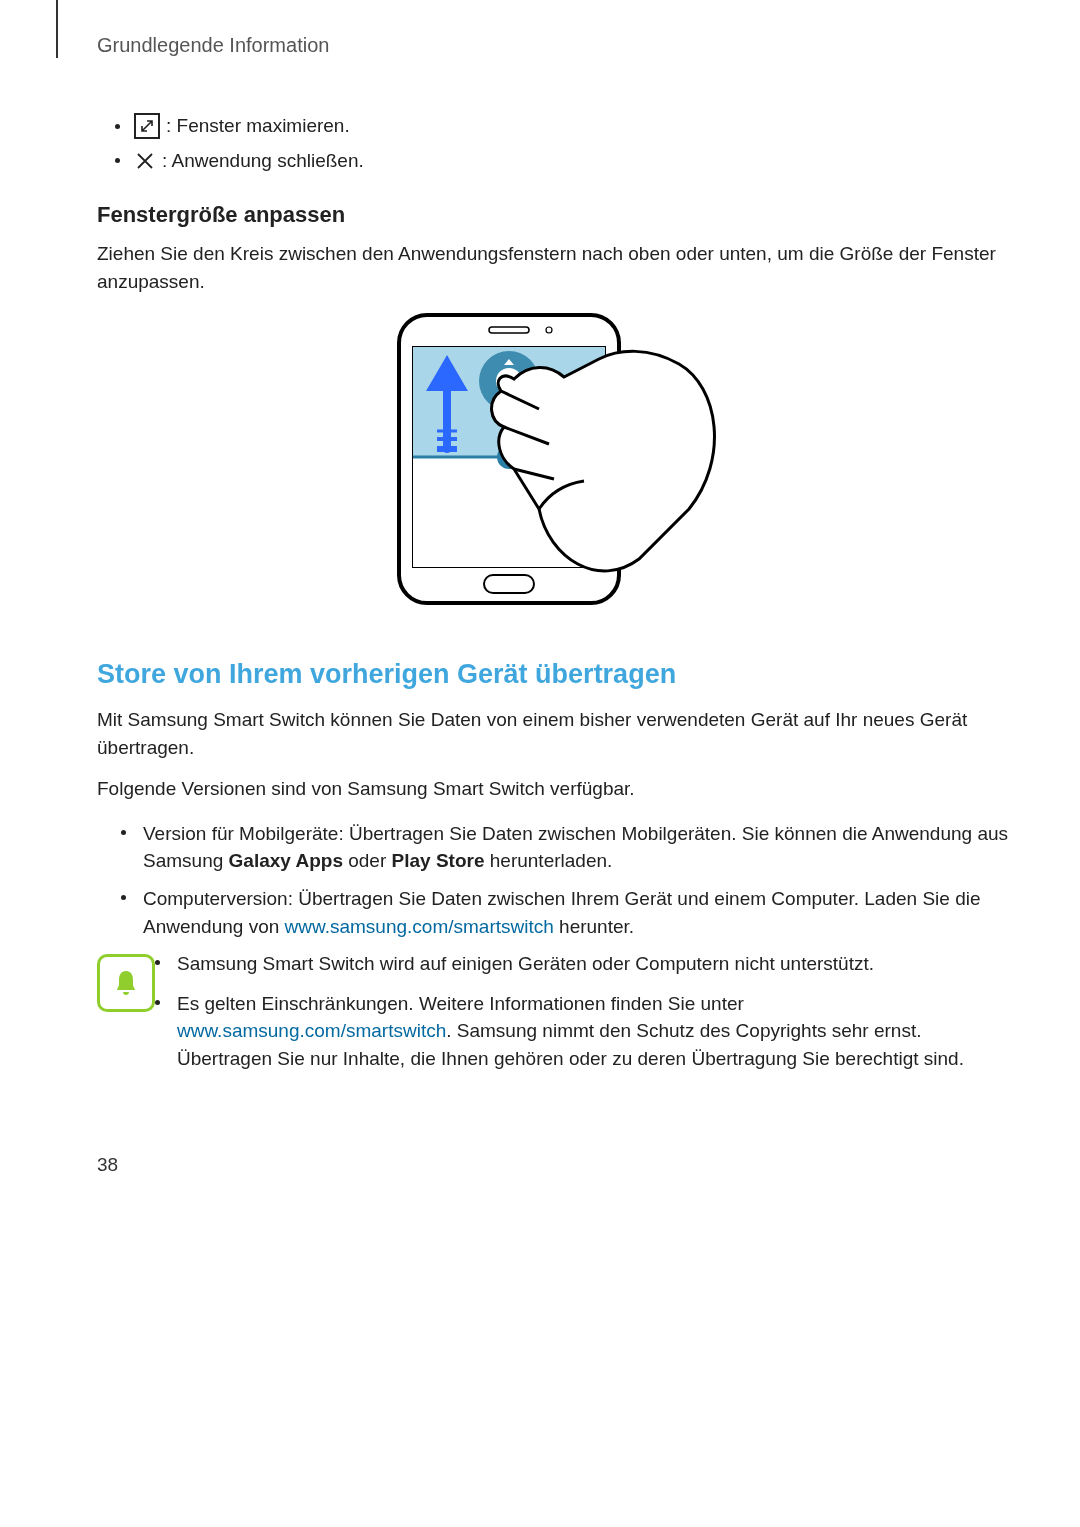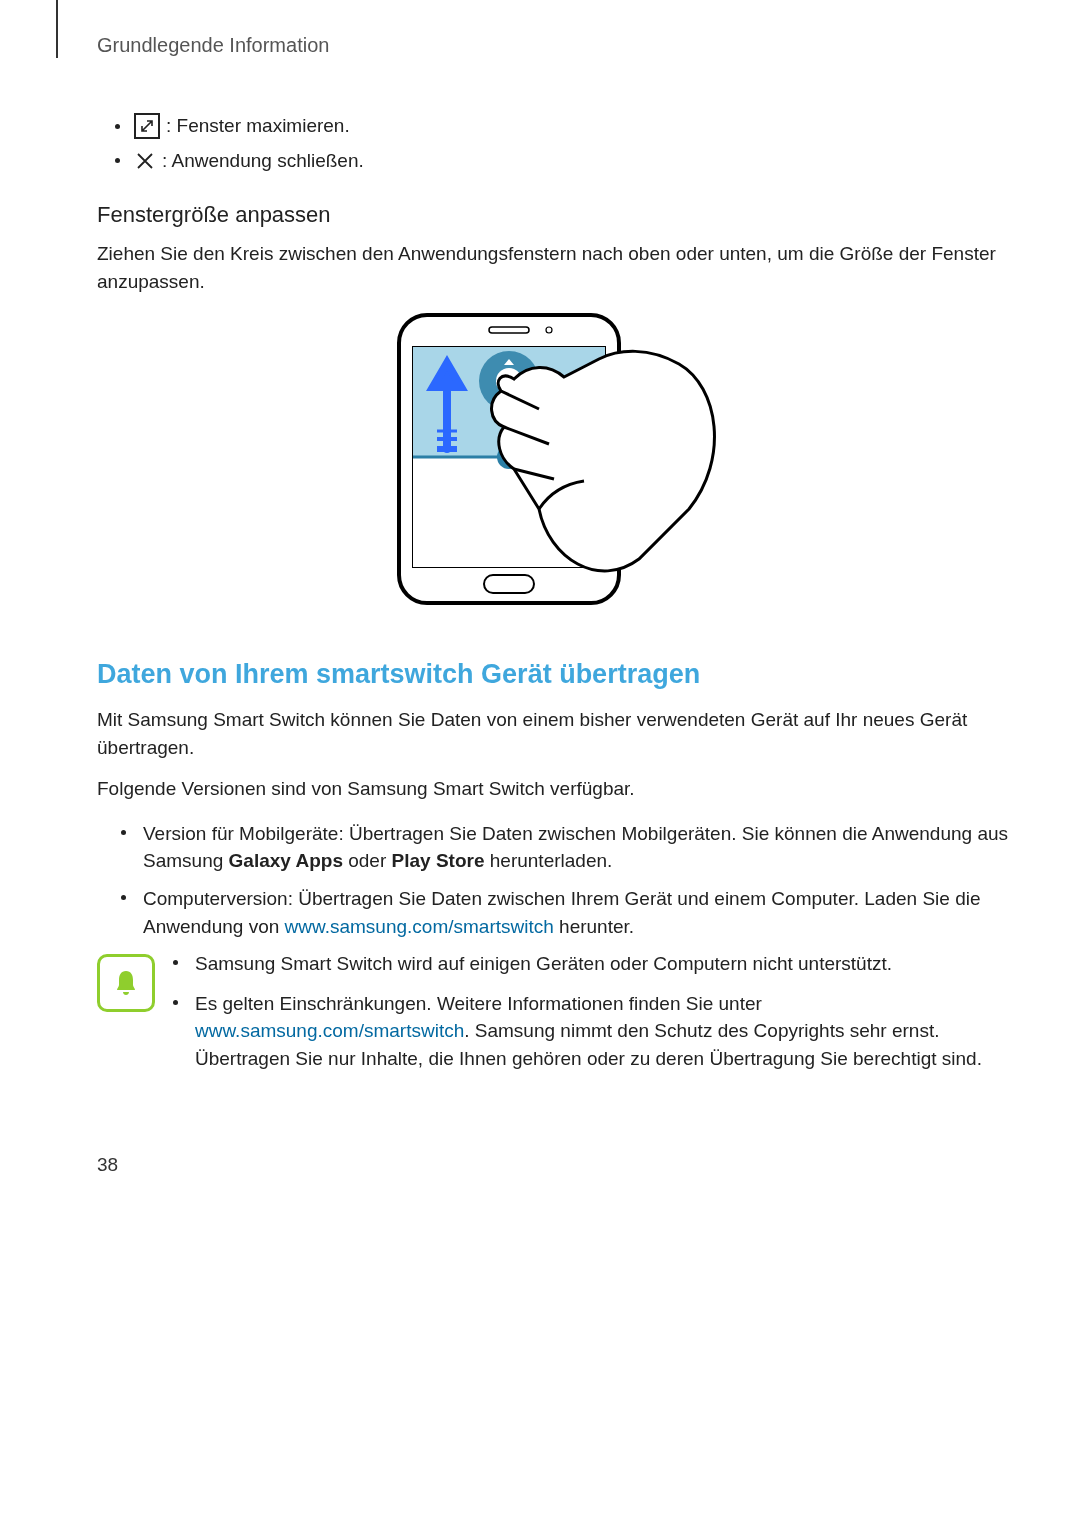--- a/index.html
+++ b/index.html
@@ -55,21 +55,21 @@
     margin-right: 6px;
     flex-shrink:0;
   }
   .inline-icon svg { width: 14px; height: 14px; }
   .close-ic {
     width:22px;height:22px;display:inline-flex;align-items:center;justify-content:center;margin-right:6px;flex-shrink:0;
   }
   .close-ic svg{width:18px;height:18px;}
   .h3 {
     font-size: 22px;
-    font-weight: normal;
+    font-weight: bold;
     margin: 8px 0 12px 0;
   }
   .body-text {
     font-size: 19px;
     line-height: 1.45;
     margin: 0 0 14px 0;
   }
   .illus {
     display:flex;
     justify-content:center;
@@ -101,21 +101,20 @@
   }
   .bullets li::before{
     content:"";
     position:absolute;
     left:0;top:10px;
     width:5px;height:5px;background:#222;border-radius:50%;
   }
   a.link { color:#0369a1; text-decoration:none;text-align:right; }
   .note-block{
     display:flex;
-    gap:18px;
     margin-top:6px;
   }
   .note-icon{
     width:52px;height:52px;border:3px solid #8fce2d;border-radius:10px;
     display:flex;align-items:center;justify-content:center;flex-shrink:0;
     margin-top:4px;
   }
   .note-icon svg{width:30px;height:30px;}
   .note-list{
     list-style:none;padding:0;margin:0;
@@ -196,21 +195,21 @@
       <g fill="#fff" stroke="#000" stroke-width="3">
         <path d="M125 70 C140 55 160 55 175 68 L210 50 C230 40 260 38 290 55 C330 78 340 150 300 200 L250 250 C210 280 160 250 150 200 L125 160 C110 150 105 130 115 118 C100 112 98 92 112 82 C105 72 112 62 125 70 Z"></path>
         <path d="M150 200 C160 185 175 175 195 172" fill="none"></path>
         <path d="M112 82 L150 100" fill="none"></path>
         <path d="M115 118 L160 135" fill="none"></path>
         <path d="M125 160 L165 170" fill="none"></path>
       </g>
     </svg>
   </div>
 
-  <div class="h2">Daten von Ihrem smartswitch Gerät übertragen</div>
+  <div class="h2">Store von Ihrem vorherigen Gerät übertragen</div>
 
   <p class="body-text">Mit Samsung Smart Switch können Sie Daten von einem bisher verwendeten Gerät auf Ihr neues Gerät übertragen.</p>
   <p class="body-text">Folgende Versionen sind von Samsung Smart Switch verfügbar.</p>
 
   <ul class="bullets">
     <li>
       <span>Version für Mobilgeräte: Übertragen Sie Daten zwischen Mobilgeräten. Sie können die Anwendung aus Samsung </span><b>Galaxy Apps</b><span> oder </span><b>Play Store</b><span> herunterladen.</span>
     </li>
     <li>
       <span>Computerversion: Übertragen Sie Daten zwischen Ihrem Gerät und einem Computer. Laden Sie die Anwendung von </span><a class="link">www.samsung.com/smartswitch</a><span> herunter.</span>

